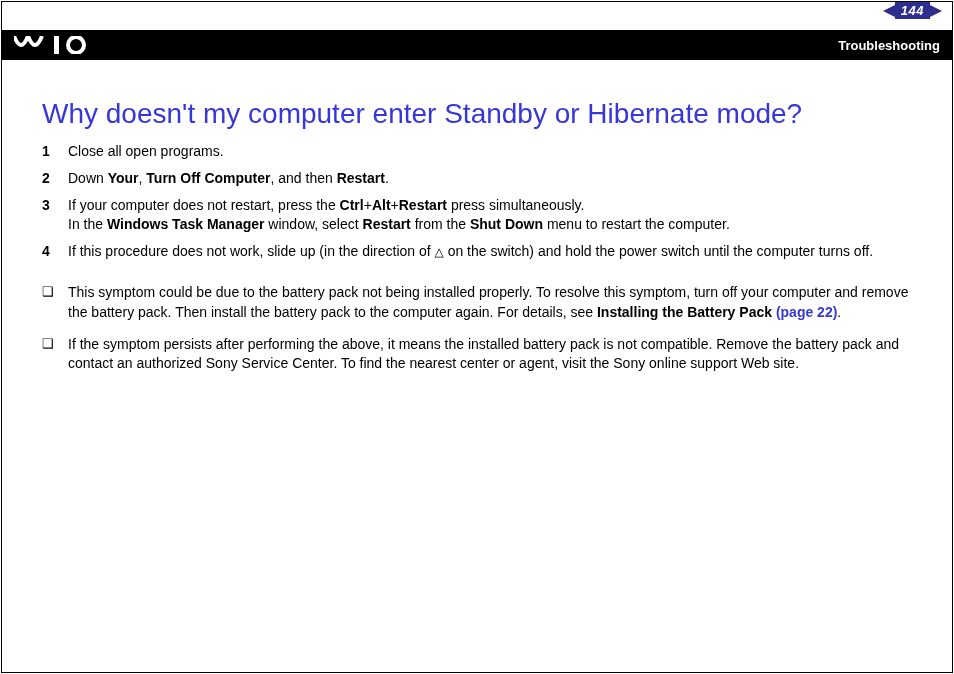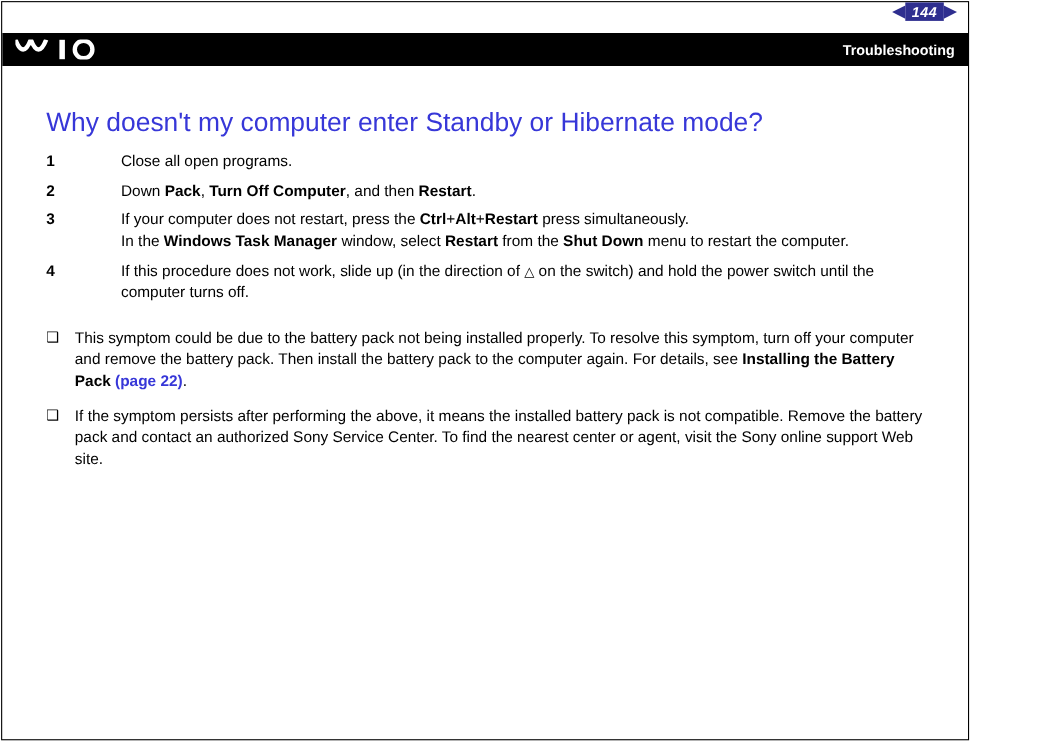--- a/index.html
+++ b/index.html
@@ -5,21 +5,21 @@
   * { margin: 0; padding: 0; box-sizing: border-box; }
   body {
     width: 954px;
     height: 674px;
     font-family: Arial, Helvetica, sans-serif;
     background: #fff;
     position: relative;
   }
   .page-border {
     border: 1px solid #000;
-    width: 880px;
+    width: 952px;
     height: 672px;
     margin: 1px;
     position: relative;
     overflow: hidden;
   }
   .top-bar {
     position: relative;
     height: 28px;
   }
   .page-nav {
@@ -72,21 +72,21 @@
   .section-label {
     color: #fff;
     font-weight: bold;
     font-size: 13px;
   }
   .content {
     padding: 36px 35px 20px 40px;
   }
   .heading-blue {
     color: #3737d8;
-    font-size: 24px;
+    font-size: 28px;
     font-weight: normal;
     margin-bottom: 10px;
     line-height: 1.3;
   }
   .para {
     font-size: 14px;
     line-height: 1.35;
     color: #000;
     margin-bottom: 12px;
   }
@@ -105,21 +105,21 @@
     align-items: flex-start;
     margin-bottom: 7px;
     font-size: 14px;
     line-height: 1.4;
   }
   .num-list .num {
     font-weight: bold;
     width: 26px;
     flex-shrink: 0;
   }
-  .num-list .txt { flex: 1; margin-left: 42px; }
+  .num-list .txt { flex: 1; }
   .bullet-list {
     list-style: none;
   }
   .bullet-list li {
     display: flex;
     align-items: flex-start;
     margin-bottom: 12px;
     font-size: 14px;
     line-height: 1.4;
   }
@@ -168,21 +168,21 @@
 
 
     <ol class="num-list">
       <li>
         <span class="num">1</span>
         <span class="txt">Close all open programs.</span>
       </li>
       <li>
         <span class="num">2</span>
         <span class="txt">
-          <span>Down </span><b>Pack</b><span>, </span><b>Turn Off Computer</b><span>, and then </span><b>Restart</b><span>.</span>
+          <span>Down </span><b>Your</b><span>, </span><b>Turn Off Computer</b><span>, and then </span><b>Restart</b><span>.</span>
         </span>
       </li>
       <li>
         <span class="num">3</span>
         <span class="txt">
           <span>If your computer does not restart, press the </span><b>Ctrl</b><span>+</span><b>Alt</b><span>+</span><b>Restart</b><span> press simultaneously.</span><br>
           <span>In the </span><b>Windows Task Manager</b><span> window, select </span><b>Restart</b><span> from the </span><b>Shut Down</b><span> menu to restart the computer.</span>
         </span>
       </li>
       <li>

